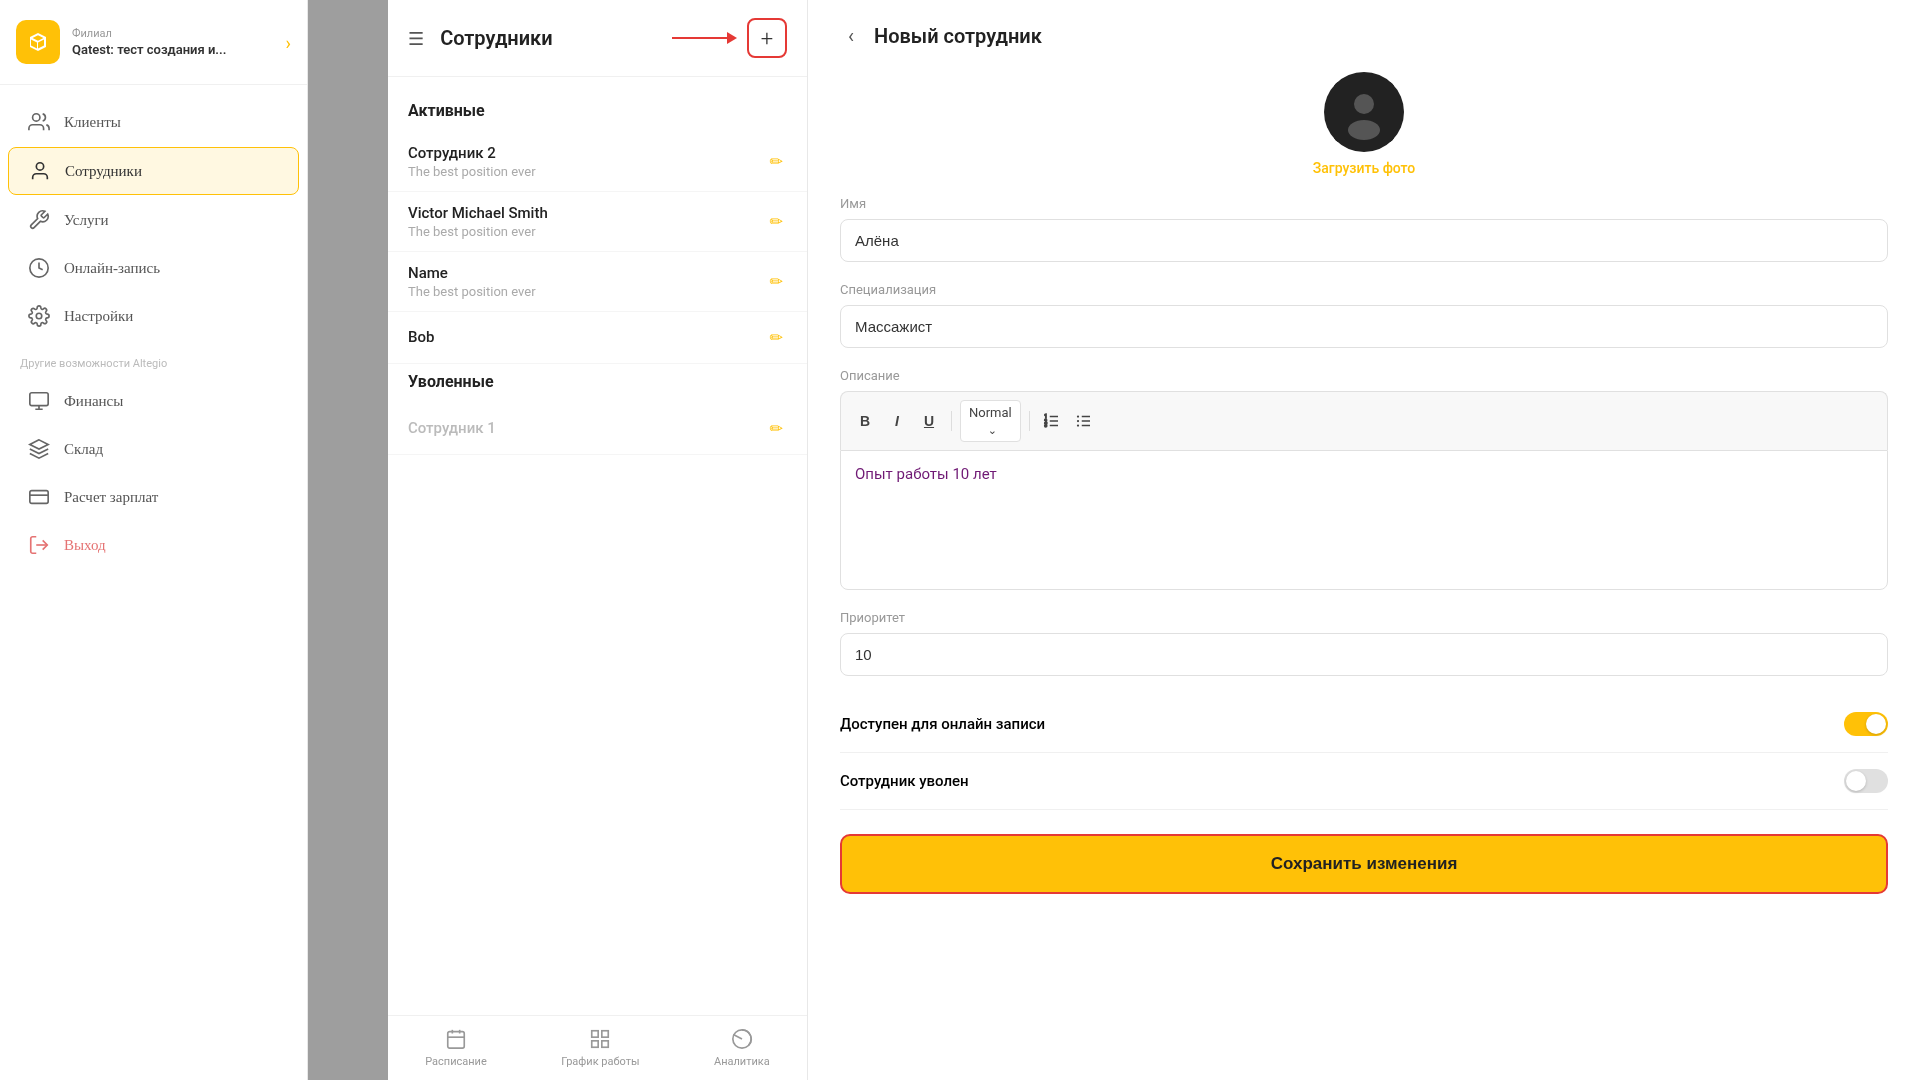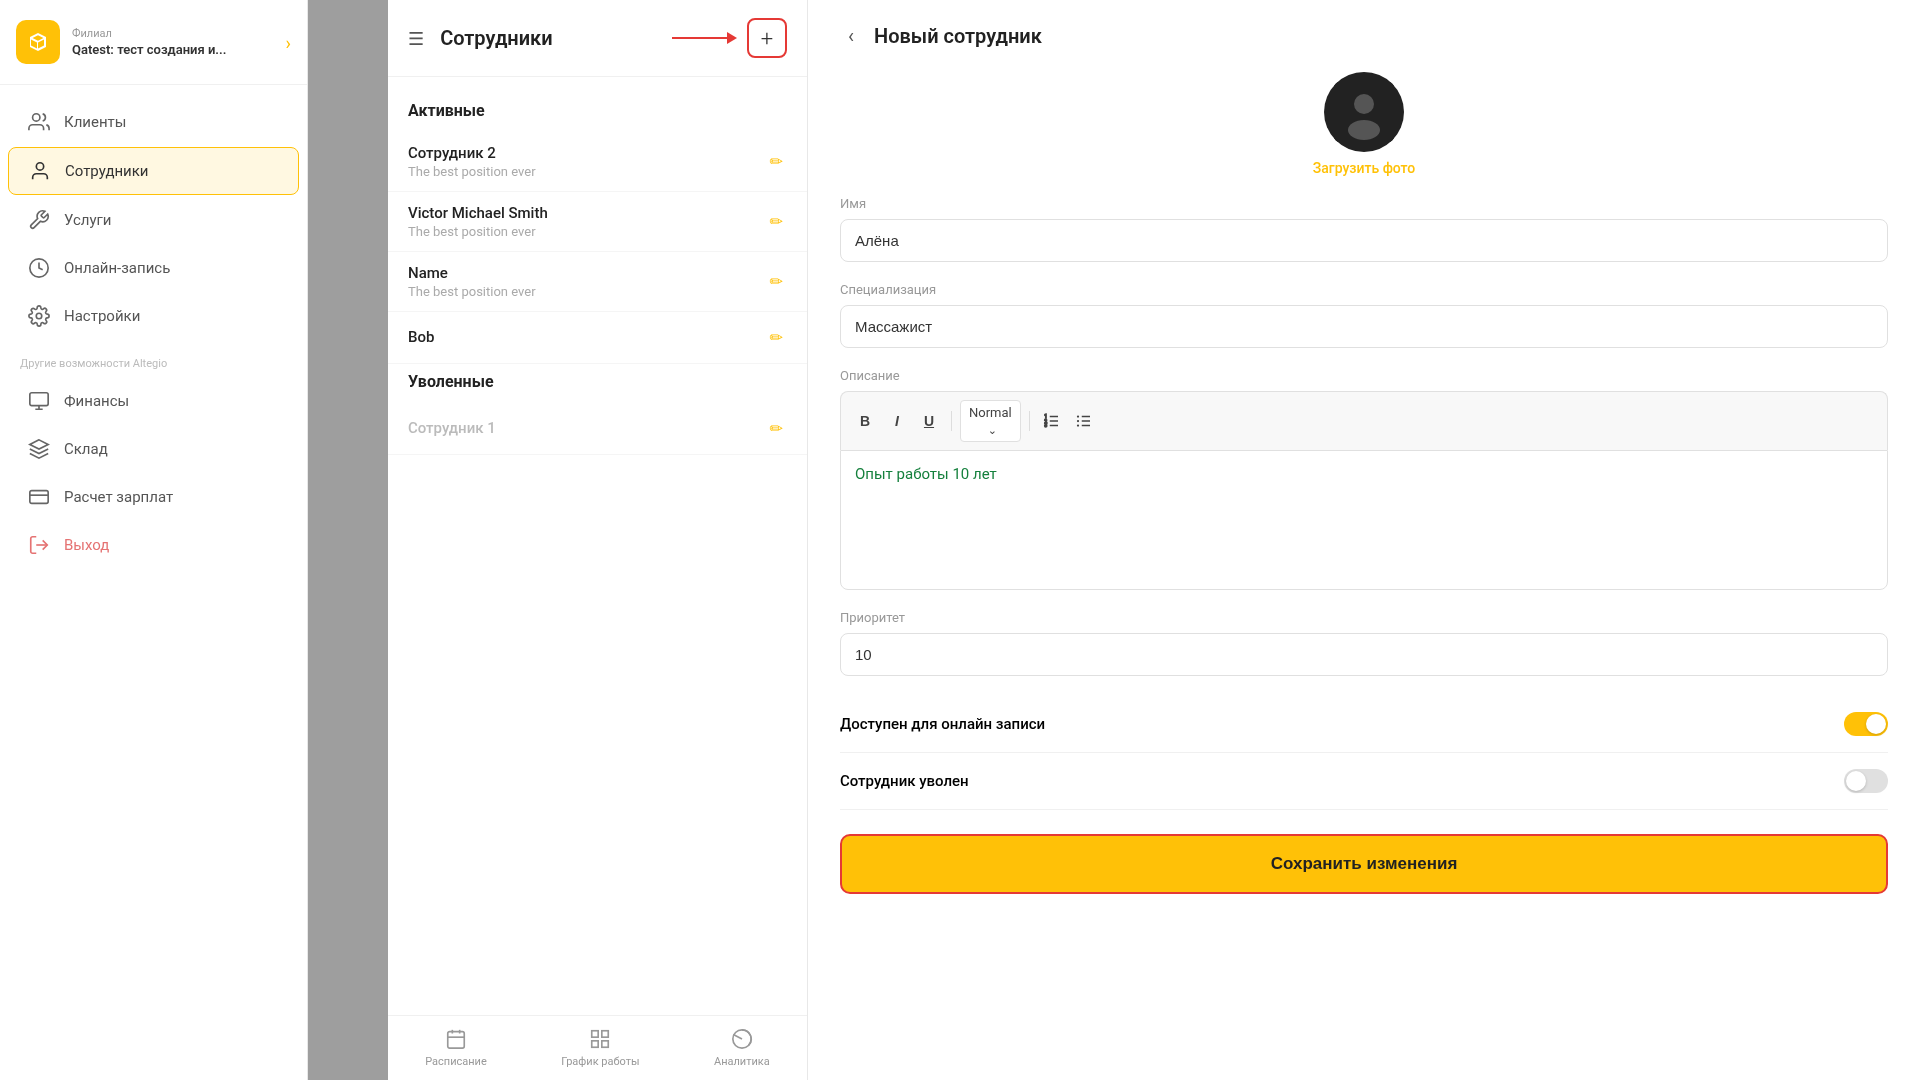--- a/index.html
+++ b/index.html
@@ -75,20 +75,21 @@
       display: flex;
       align-items: center;
       gap: 14px;
       padding: 12px 20px;
       cursor: pointer;
       border-radius: 8px;
       margin: 2px 8px;
       color: #555;
       font-size: 15px;
       transition: background 0.15s;
+      font-family: Liberation Serif, serif;
     }
     .nav-item.active {
       background: #fff8e1;
       color: #333;
       border: 1.5px solid #FFC107;
     }
     .nav-item .nav-icon {
       width: 22px;
       height: 22px;
       display: flex;
@@ -333,21 +334,21 @@
       border-radius: 4px;
       color: #444;
       font-size: 16px;
     }
     .editor-body {
       border: 1px solid #e0e0e0;
       border-radius: 0 0 8px 8px;
       padding: 14px;
       min-height: 140px;
       font-size: 15px;
-      color: #15803d;
+      color: #701a75;
       background: #fff;
     }
 
     
     .priority-input {
       width: 100%;
       border: 1px solid #e0e0e0;
       border-radius: 8px;
       padding: 12px 14px;
       font-size: 15px;

